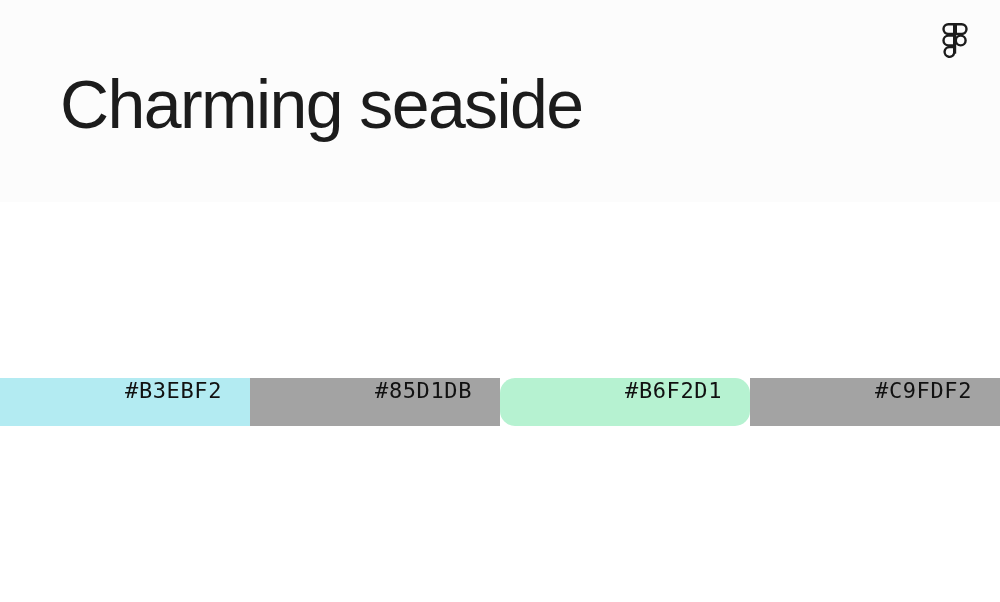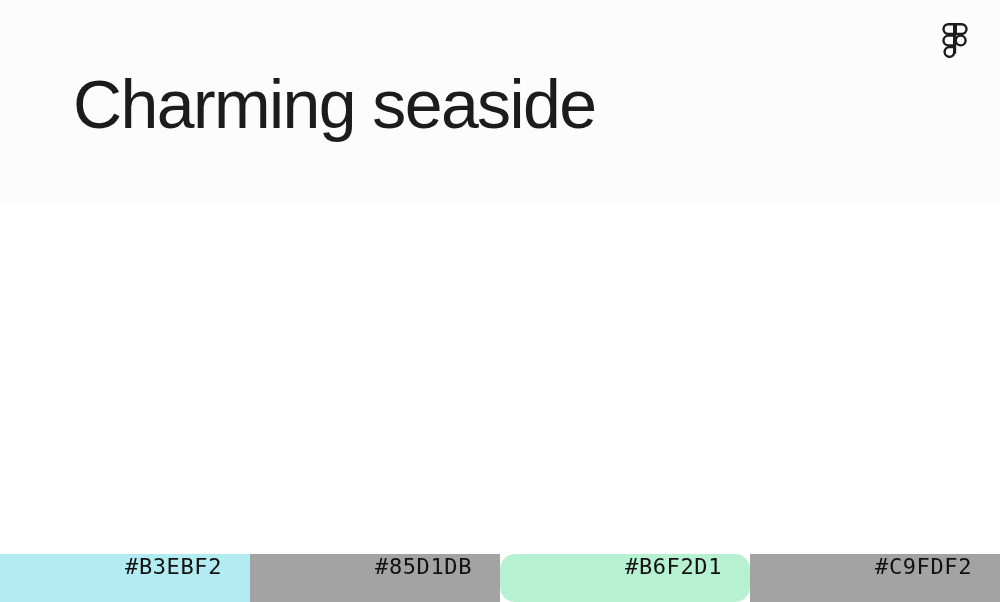--- a/index.html
+++ b/index.html
@@ -30,21 +30,21 @@
   #header {
     position: relative;
     height: 202px;
     flex: 0 0 202px;
     background: #fcfcfc;
     box-sizing: border-box;
   }
 
   #page-title {
     position: absolute;
-    left: 73px;
+    left: 60px;
     top: 62px;
     margin: 0;
     font-family: "Liberation Sans", sans-serif;
     font-size: 68px;
     font-weight: 400;
     letter-spacing: -1.6px;
     line-height: 84px;
     color: #1c1c1c;
     white-space: nowrap;
   }
@@ -62,21 +62,21 @@
     display: block;
     width: 30px;
     height: 38px;
   }
 
   
   #swatch-strip {
     flex: 1 1 auto;
     display: flex;
     flex-direction: row;
-    align-items: flex-end;
+    align-items: center;
     width: 100%;
     min-height: 0;
   }
 
   .swatch {
     flex: 1 1 25%;
     position: relative;
     display: flex;
     align-items: flex-end;
     justify-content: flex-end;

